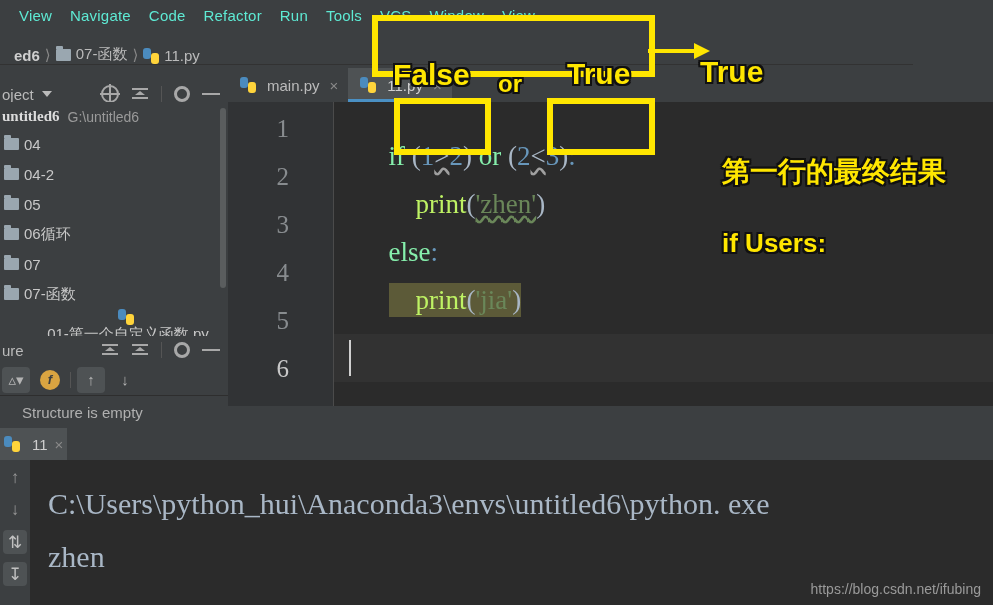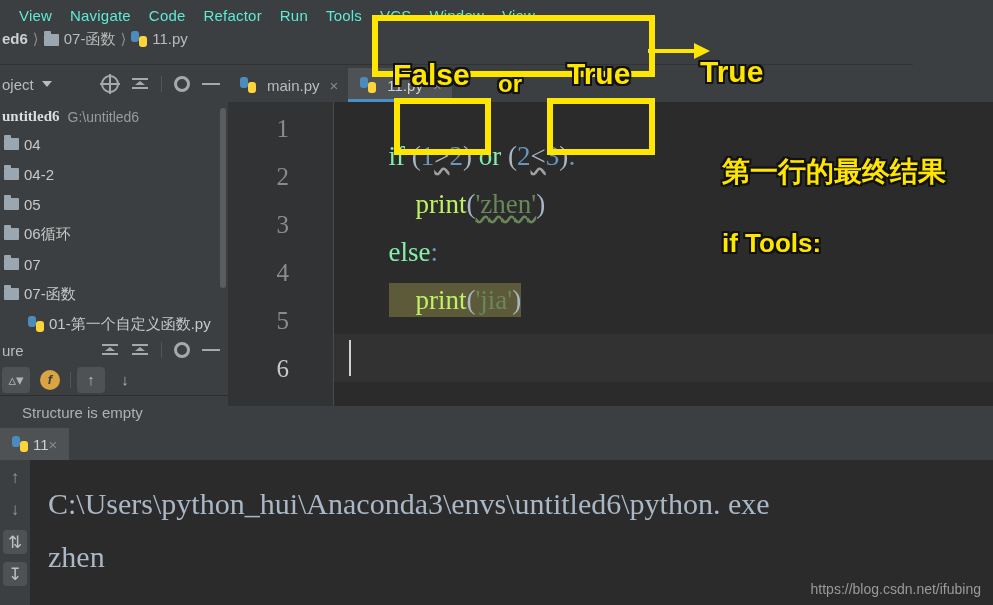--- a/index.html
+++ b/index.html
@@ -17,21 +17,21 @@
     background: #3c3f41; display: flex; align-items: center; padding-left: 10px;
   }
   .menu-item {
     color: #5eead4; font-size: 15px; padding: 0 9px; letter-spacing: .2px;
     white-space: nowrap;
   }
 
   
   .breadcrumb {
     position: absolute; left: 0; top: 30px; width: 913px; height: 35px;
-    background: #3c3f41; display: flex; align-items: flex-start; padding-left: 2px;
+    background: #3c3f41; display: flex; align-items: flex-end; padding-left: 14px;
     border-bottom: 1px solid #323232;
   }
   .crumb { color: #bbbbbb; font-size: 15px; display: flex; align-items: center; }
   .crumb.bold { font-weight: bold; color: #cfcfcf; }
   .crumb-sep { color: #888; font-size: 15px; margin: 0 5px; }
   .folder-ico {
     display: inline-block; width: 15px; height: 12px; margin-right: 5px;
     background: #9aa7b0; border-radius: 1px; position: relative;
   }
   .folder-ico::before {
@@ -43,21 +43,21 @@
     flex: none;
   }
   .py-ico::before, .py-ico::after {
     content:''; position:absolute; width:8px; height:11px; border-radius:3px;
   }
   .py-ico::before { background:#4b8bbe; left:0; top:0; }
   .py-ico::after  { background:#ffd43b; right:0; bottom:0; }
 
   
   .project-header {
-    position:absolute; left:0; top:66px; width:228px; height:36px;
+    position:absolute; left:0; top:76px; width:228px; height:36px;
     background:#3c3f41; display:flex; align-items:center;
   }
   .ph-title { color:#bbbbbb; font-size:15px; margin-left:2px; }
   .ph-caret {
     width:0;height:0;border-left:5px solid transparent;border-right:5px solid transparent;
     border-top:6px solid #bbb; margin-left:8px;
   }
   .ph-icons { margin-left:auto; display:flex; align-items:center; gap:12px; padding-right:8px; }
   .ico-btn { width:18px; height:18px; position:relative; opacity:.85; }
   .ico-target { border:2px solid #bbb; border-radius:50%; }
@@ -75,21 +75,21 @@
   .sep-v { width:1px; height:16px; background:#555; }
 
   .tree {
     position:absolute; left:0; top:102px; width:228px; height:234px;
     background:#3c3f41; overflow:hidden; padding-top:4px;
   }
   .tree-root { display:flex; align-items:center; padding:2px 0 4px 2px; }
   .tree-root .name { color:#dcdcdc; font-size:15px; font-weight:bold;font-family:Liberation Serif, serif; }
   .tree-root .path { color:#9a9a9a; font-size:14px; margin-left:8px; }
   .tree-row { display:flex; align-items:center; height:30px; padding-left:4px; }
-  .tree-row.indent { padding-left:28px; }
+  .tree-row.indent { padding-left:28px;flex-direction:column; }
   .tree-row .label { color:#c8c8c8; font-size:15px; white-space:nowrap; }
   .tree-scroll {
     position:absolute; right:2px; top:6px; width:6px; height:180px;
     background:#5a5d5e; border-radius:3px;
   }
 
   
   .struct-header {
     position:absolute; left:0; top:336px; width:228px; height:28px;
     background:#3c3f41; display:flex; align-items:center;
@@ -163,21 +163,21 @@
   .caret {
     position:absolute; width:2px; height:36px; background:#d0d0d0;
   }
 
   
   .runtabs {
     position:absolute; left:0; top:428px; width:993px; height:32px; background:#3c3f41;
     display:flex; align-items:center;
   }
   .runtab {
-    height:32px; display:flex; align-items:center; padding:0 12px;
+    height:32px; display:flex; align-items:center; gap:7px; padding:0 4px;
     background:#4e5254; color:#cfcfcf; font-size:15px;
   }
   .runtab .x{ color:#8a8a8a; font-size:15px; }
   .console-side {
     position:absolute; left:0; top:460px; width:30px; height:145px; background:#3c3f41;
     display:flex; flex-direction:column; align-items:center; padding-top:6px; gap:8px;
   }
   .cs-btn { width:24px; height:24px; display:flex; align-items:center; justify-content:center;
     border-radius:4px; color:#9a9a9a; font-size:17px; }
   .cs-btn.on { background:#4e5254; color:#c0c0c0; }
@@ -392,15 +392,15 @@
   <svg class="ann" style="left:648px; top:38px;" width="62" height="26">
     <line x1="0" y1="13" x2="46" y2="13" stroke="#ffe600" stroke-width="4"></line>
     <polygon points="46,5 62,13 46,21" fill="#ffe600"></polygon>
   </svg>
   <div class="ann ann-text" style="left:700px; top:35px; font-size:30px;">True</div>
 
   <div class="ann ann-box" style="left:394px; top:98px; width:97px; height:57px;"></div>
   <div class="ann ann-box" style="left:547px; top:98px; width:108px; height:57px;"></div>
 
   <div class="ann ann-text" style="left:722px; top:133px; font-size:28px;">第一行的最终结果</div>
-  <div class="ann ann-text" style="left:722px; top:208px; font-size:26px;">if Tools:</div>
+  <div class="ann ann-text" style="left:722px; top:208px; font-size:26px;">if Users:</div>
 
 </div>
 
 </body></html>

